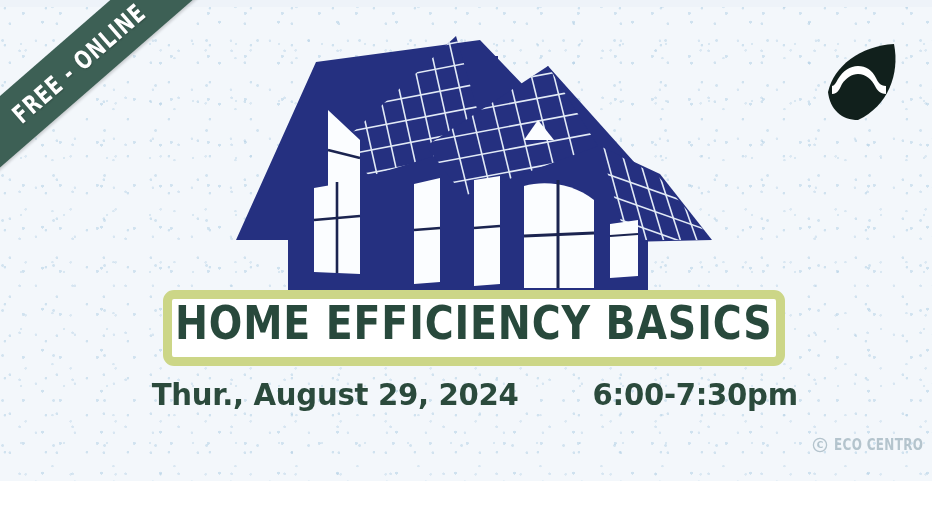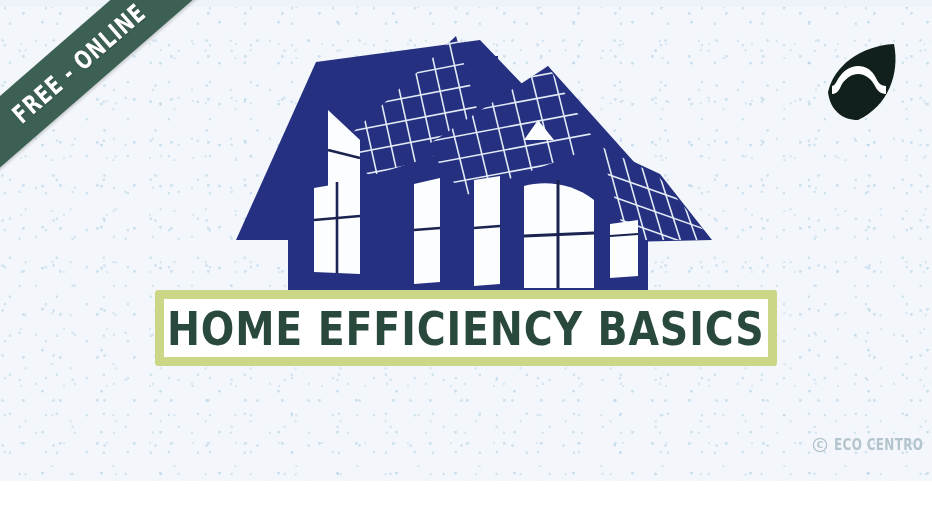--- a/index.html
+++ b/index.html
@@ -105,30 +105,30 @@
     position: absolute;
     left: 228px;
     top: 28px;
     width: 484px;
     height: 268px;
   }
 
   
   .title-plate {
     position: absolute;
-    left: 155px;
+    left: 163px;
     top: 290px;
     width: 622px;
     height: 76px;
     background: #ffffff;
     border: 9px solid #ccd687;
-    border-radius: 3px;
+    border-radius: 11px;
     box-sizing: border-box;
     display: flex;
-    align-items: center;
+    align-items: flex-start;
     justify-content: center;
   }
   .title-text {
     color: #28493c;
     font-family: "DejaVu Sans", sans-serif;
     font-weight: bold;
     font-size: 47px;
     letter-spacing: 1px;
     transform: scaleX(0.84);
     white-space: nowrap;
@@ -366,20 +366,24 @@
                  C 52 30 46 26 38 26
                  C 30 26 23 31 18 39
                  C 16 43 14 46 12 46 Z" fill="#ffffff"></path>
       </svg>
     </div>
 
     <div class="title-plate">
       <span class="title-text">HOME EFFICIENCY BASICS</span>
     </div>
 
+    <div class="datetime-row">
+      <span class="date-text">Thur., August 29, 2024</span>
+      <span class="time-text">6:00-7:30pm</span>
+    </div>
 
 
     <div class="credit">
       <span class="credit-icon">
         <svg width="16" height="16" viewBox="0 0 16 16" xmlns="http://www.w3.org/2000/svg">
           <circle cx="8" cy="8" r="6.6" fill="none" stroke="#b4c4cd" stroke-width="1.3"></circle>
           <text x="8" y="11.4" text-anchor="middle" font-family="DejaVu Sans, sans-serif" font-size="9" font-weight="bold" fill="#b4c4cd">C</text>
         </svg>
       </span>
       <span class="credit-text">ECO CENTRO</span>

